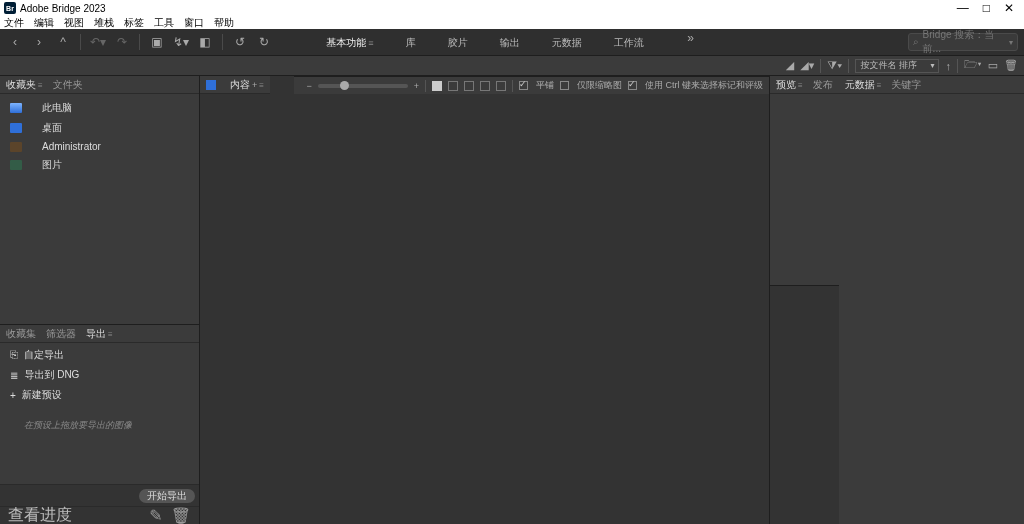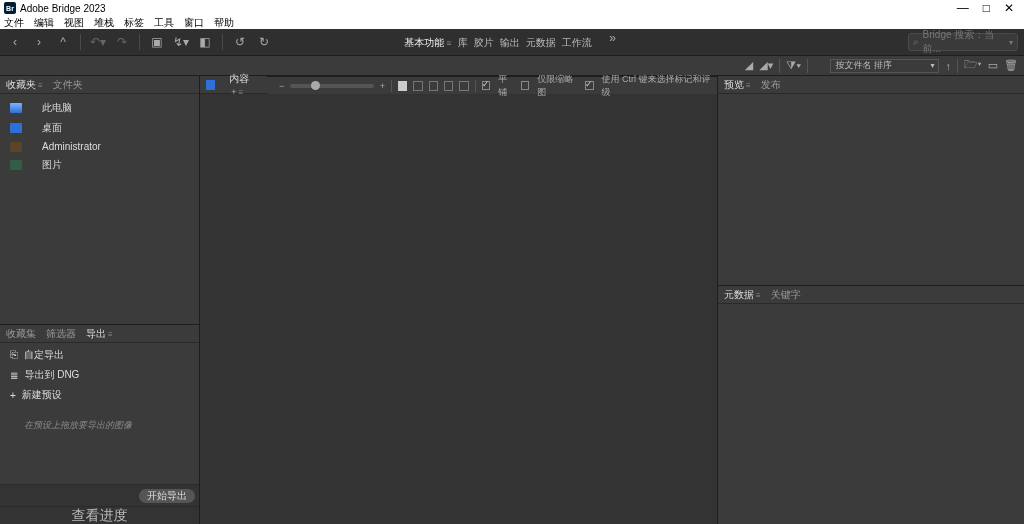--- a/index.html
+++ b/index.html
@@ -13,65 +13,65 @@
 
   
   .menubar { height: 13px; background: #ffffff; color: #000; display: flex; align-items: center; padding: 0 4px; gap: 10px; font-size: 10px;}
   .menubar span { cursor: default; }
 
   
   .toolbar { height: 27px; background: #2f2f2f; border-bottom: 1px solid #1e1e1e; display: flex; align-items: center; padding: 0 6px; gap: 6px; position: relative;}
   .tb-icon { width: 18px; height: 18px; display:inline-flex; align-items:center; justify-content:center; color:#aaa; font-size:12px;}
   .tb-icon.disabled{color:#666;}
   .tb-sep { width:1px; height:16px; background:#4a4a4a; margin:0 2px;}
-  .workspaces { position:absolute; left:50%; transform:translateX(-50%); display:flex; gap:2px; font-size:10px; top:0; height:27px; align-items:flex-start;}
+  .workspaces { position:absolute; left:50%; transform:translateX(-50%); display:flex; gap:28px; font-size:10px; top:0; height:27px; align-items:flex-start;}
   .ws-item { color:#bbb; padding:0 2px; height:27px; display:flex; align-items:center;}
   .ws-item.active { color:#eee; }
   .ws-item.active::after{ content:""; display:block;}
   .ws-hamburger{ font-size:9px; margin-left:2px; color:#888;}
   .search-box { margin-left:auto; width:110px; height:18px; background:#3a3a3a; border:1px solid #4a4a4a; border-radius:3px; display:flex; align-items:center; padding:0 4px; color:#777; font-size:10px;}
   .search-box .dd { margin-left:auto; font-size:8px;}
 
   
   .sorter { height: 20px; background:#3b3b3b; border-bottom:1px solid #1e1e1e; display:flex; align-items:center; justify-content:flex-end; padding:0 6px; gap:6px;}
-  .sorter .sort-field { width:109px; height:14px; background:#3b3b3b; border:1px solid #555; font-size:9px; display:flex; align-items:center; padding:0 4px; color:#bbb;margin-left:16px;}
+  .sorter .sort-field { width:84px; height:14px; background:#3b3b3b; border:1px solid #555; font-size:9px; display:flex; align-items:center; padding:0 4px; color:#bbb;}
   .sorter .sort-field .dd{margin-left:auto;font-size:8px;}
   .sorter .icon{color:#aaa; font-size:11px;}
   .sorter .sep{width:1px;height:14px;background:#555;}
 
   
   .panel-tabstrip { height: 18px; background:#3b3b3b; border-bottom:1px solid #2a2a2a; display:flex; align-items:center; gap:10px; padding:0 6px; font-size:10px;}
   .panel-tab { color:#999;}
   .panel-tab.active{ color:#ddd;}
   .plus{margin-left:2px;color:#aaa;font-size:9px;}
   .ham{margin-left:2px;color:#888;font-size:8px;}
 
   .main-area { display:flex; height: calc(524px - 16px - 13px - 27px - 20px); }
   .left-col { width:200px; display:flex; flex-direction:column; border-right:1px solid #1e1e1e;}
   .center-col { flex:1; display:flex; flex-direction:row;}
-  .right-col { width:307px; display:flex; flex-direction:column; border-left:1px solid #1e1e1e;}
+  .right-col { width:255px; display:flex; border-left:1px solid #1e1e1e;}
 
   .panel-body { flex:1; background:#3b3b3b; overflow:auto;}
   .panel-body.dark { background:#333; }
   .fav-list { padding:4px 0;}
   .fav-item { display:flex; align-items:center; gap:20px; padding:3px 10px; font-size:10px; color:#ddd;}
   .fi-icon { width:12px; height:10px; border-radius:1px;}
   .fi-pc{background:linear-gradient(#7db4ff,#2f6fd8);}
   .fi-desk{background:#2f6fd8;}
   .fi-doc{background:#5b442a;}
   .fi-user{background:#5b442a;}
   .fi-pic{background:#335c47;}
 
   .left-lower { height:200px; border-top:1px solid #1e1e1e; display:flex; flex-direction:column;}
   .export-list{padding:2px 0;}
   .export-item{display:flex;align-items:center;gap:6px;padding:3px 10px;color:#ddd;font-size:10px;}
   .drop-hint{ text-align:left; color:#888; font-size:9px; padding:12px 24px;font-style:italic;}
   .export-actions{ height:22px; border-top:1px solid #2a2a2a; display:flex; align-items:center; justify-content:flex-end; padding:0 4px;}
   .export-btn{ background:#555; color:#ddd; font-size:10px; padding:0 8px; border-radius:7px;}
-  .progress-row{height:18px; border-top:1px solid #2a2a2a; display:flex; align-items:center; padding:0 8px; color:#bbb; font-size:14px; justify-content:space-between;flex-direction:column;}
+  .progress-row{height:18px; border-top:1px solid #2a2a2a; display:flex; align-items:center; padding:0 8px; color:#bbb; font-size:16px; justify-content:space-between;}
   .progress-icons{display:flex;gap:8px;color:#999;}
 
   .content-bottom{ height:18px; border-top:1px solid #1e1e1e; background:#3b3b3b; display:flex; align-items:center; padding:0 6px; font-size:9px; color:#aaa; gap:6px;}
   .slider{ width:90px; height:4px; background:#555; border-radius:2px; position:relative;}
   .slider .knob{position:absolute; left:25%; top:-3px; width:9px; height:9px; border-radius:50%; background:#aaa;}
   .sq{width:10px;height:10px;border:1px solid #777;display:inline-block;}
   .sqf{width:10px;height:10px;background:#ccc;display:inline-block;}
   .chk{width:9px;height:9px;border:1px solid #888;display:inline-block;margin-right:2px;position:relative;}
   .chk.on::after{content:"✓";position:absolute;top:-3px;left:-1px;color:#ccc;font-size:9px;}
 

